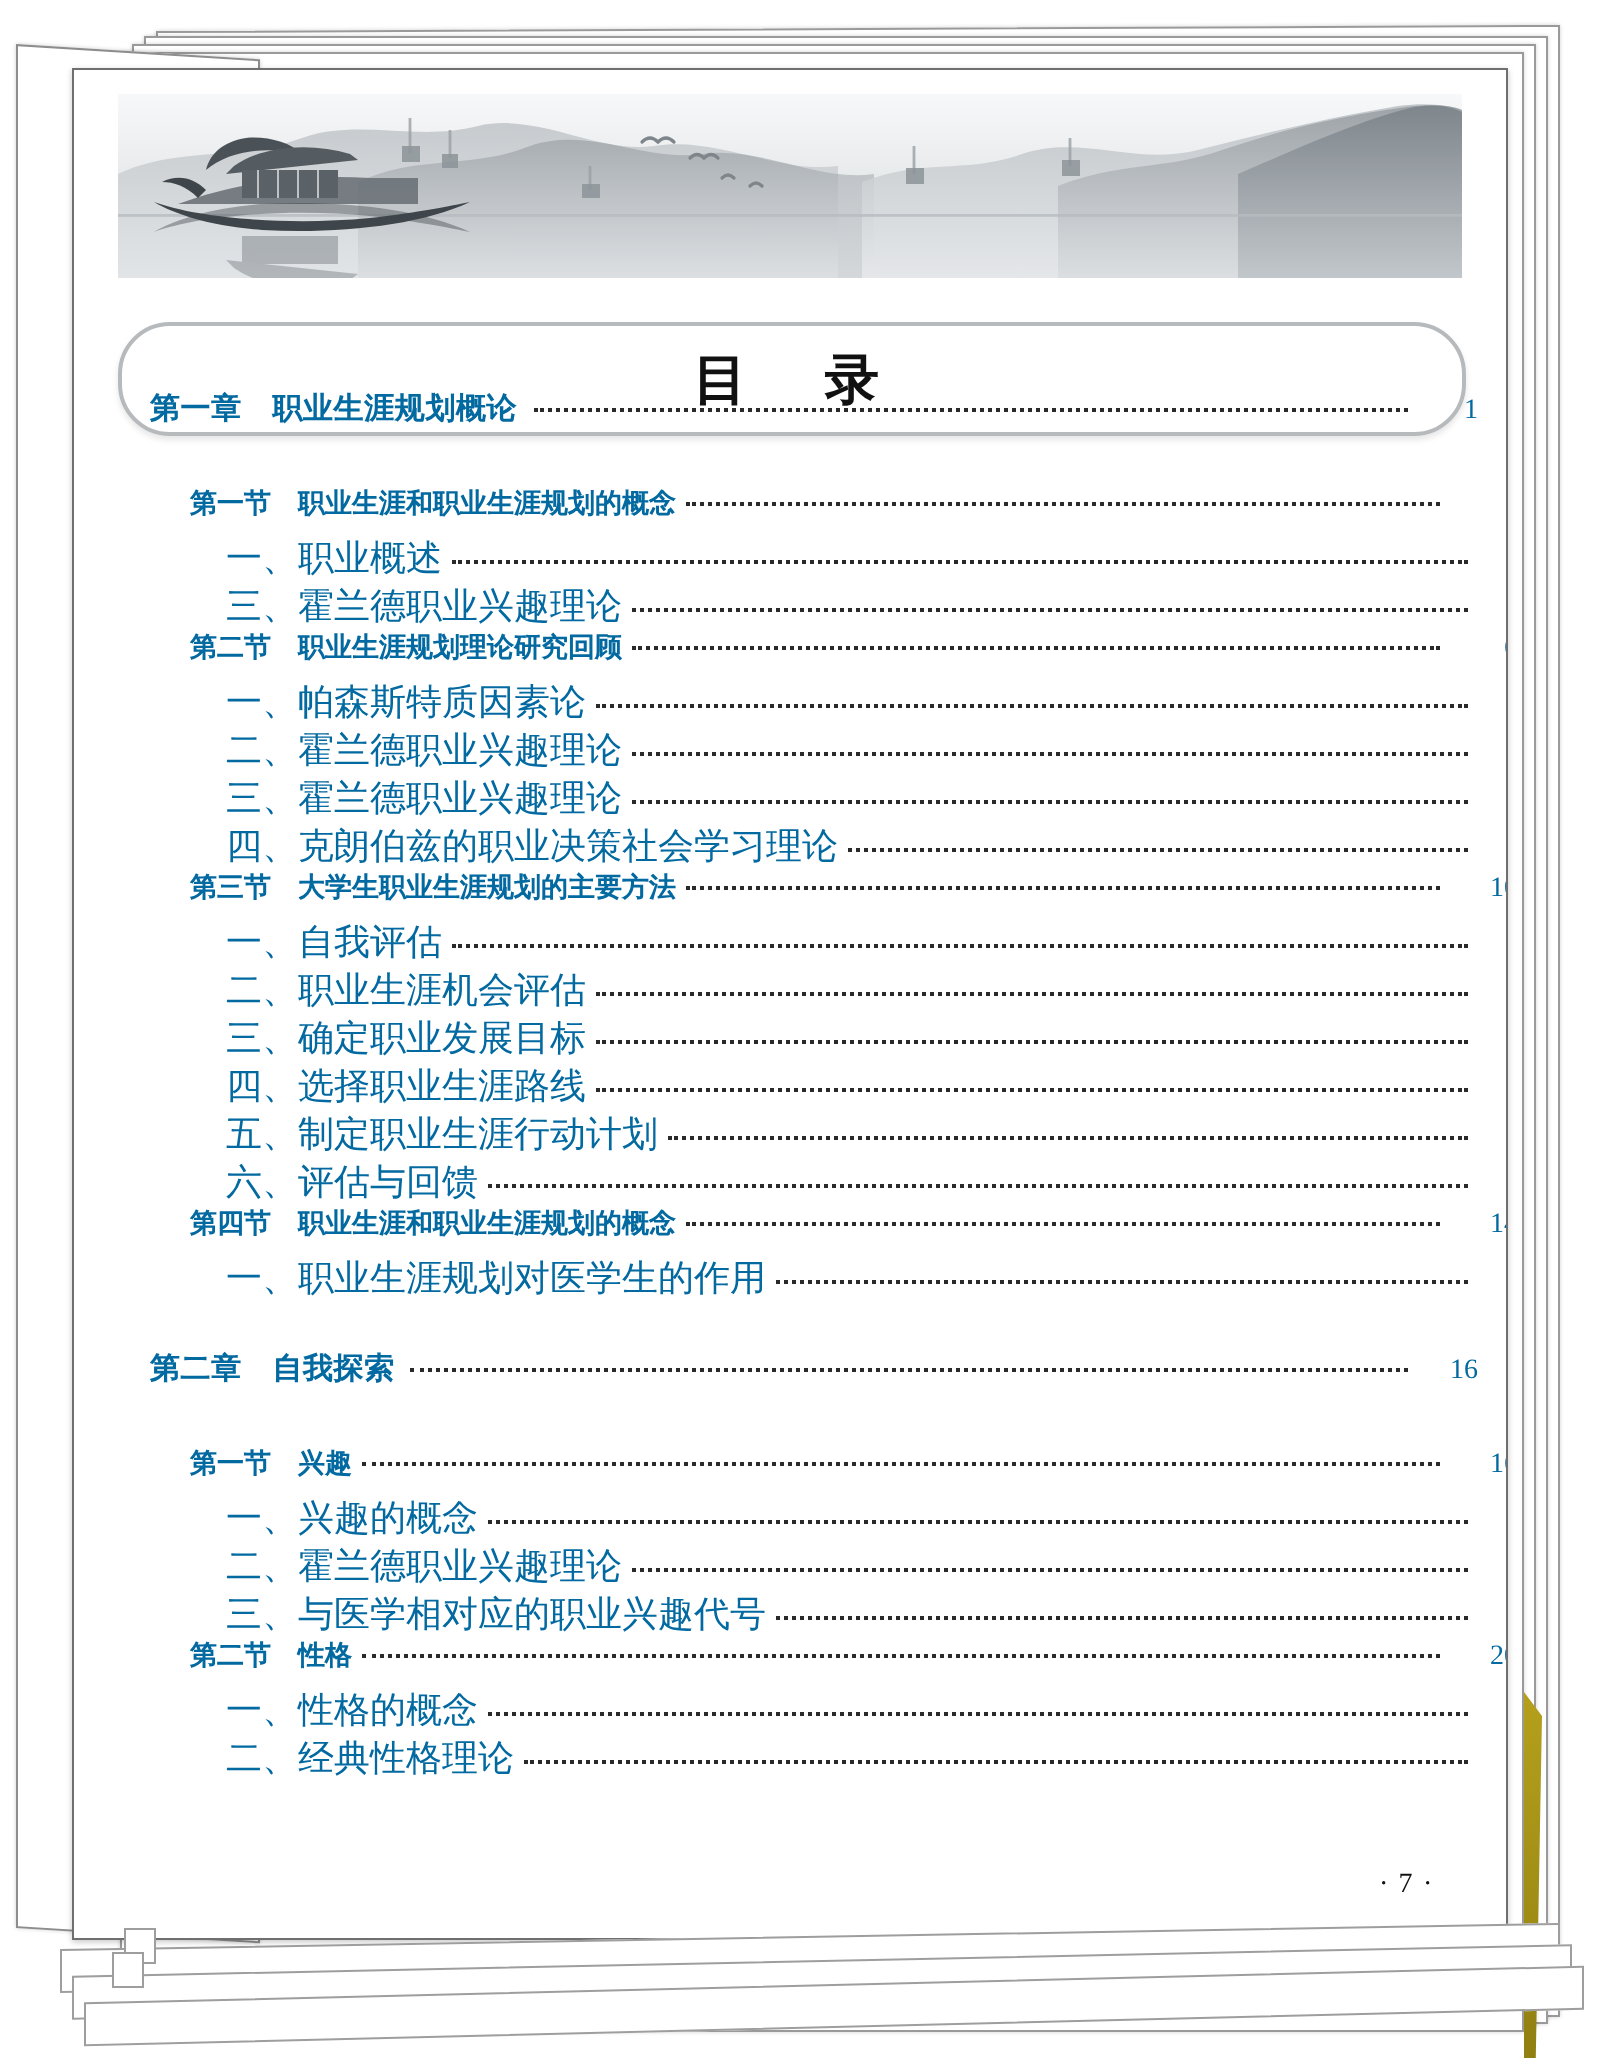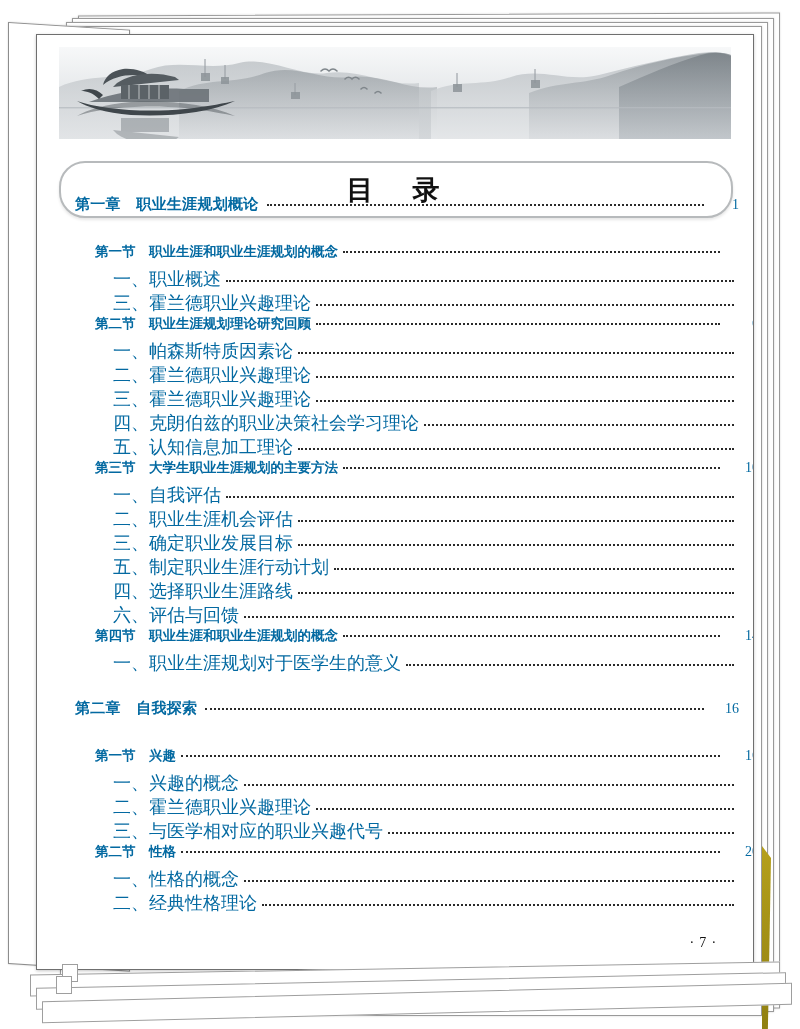--- a/index.html
+++ b/index.html
@@ -269,25 +269,20 @@
         <div class="row lvl-item">
           <span class="lbl">三、霍兰德职业兴趣理论</span>
           <span class="dots"></span>
           <span class="pg">7</span>
         </div>
         <div class="row lvl-item">
           <span class="lbl">四、克朗伯兹的职业决策社会学习理论</span>
           <span class="dots"></span>
           <span class="pg">8</span>
         </div>
-        <div class="row lvl-item">
-          <span class="lbl">五、认知信息加工理论</span>
-          <span class="dots"></span>
-          <span class="pg">9</span>
-        </div>
         <div class="row lvl-section">
           <span class="lbl">第三节　大学生职业生涯规划的主要方法</span>
           <span class="dots"></span>
           <span class="pg">10</span>
         </div>
         <div class="row lvl-item">
           <span class="lbl">一、自我评估</span>
           <span class="dots"></span>
           <span class="pg">10</span>
         </div>
@@ -295,41 +290,41 @@
           <span class="lbl">二、职业生涯机会评估</span>
           <span class="dots"></span>
           <span class="pg">11</span>
         </div>
         <div class="row lvl-item">
           <span class="lbl">三、确定职业发展目标</span>
           <span class="dots"></span>
           <span class="pg">11</span>
         </div>
         <div class="row lvl-item">
+          <span class="lbl">四、选择职业生涯路线</span>
+          <span class="dots"></span>
+          <span class="pg">12</span>
+        </div>
+        <div class="row lvl-item">
           <span class="lbl">五、制定职业生涯行动计划</span>
           <span class="dots"></span>
           <span class="pg">13</span>
         </div>
         <div class="row lvl-item">
-          <span class="lbl">四、选择职业生涯路线</span>
-          <span class="dots"></span>
-          <span class="pg">12</span>
-        </div>
-        <div class="row lvl-item">
           <span class="lbl">六、评估与回馈</span>
           <span class="dots"></span>
           <span class="pg">14</span>
         </div>
         <div class="row lvl-section">
           <span class="lbl">第四节　职业生涯和职业生涯规划的概念</span>
           <span class="dots"></span>
           <span class="pg">14</span>
         </div>
         <div class="row lvl-item">
-          <span class="lbl">一、职业生涯规划对于医学生的意义</span>
+          <span class="lbl">一、职业生涯规划对医学生的作用</span>
           <span class="dots"></span>
           <span class="pg">14</span>
         </div>
         <div class="gap-lg"></div>
         <div class="row lvl-chapter">
           <span class="lbl">第二章　自我探索</span>
           <span class="dots"></span>
           <span class="pg">16</span>
         </div>
         <div class="gap-lg"></div>

